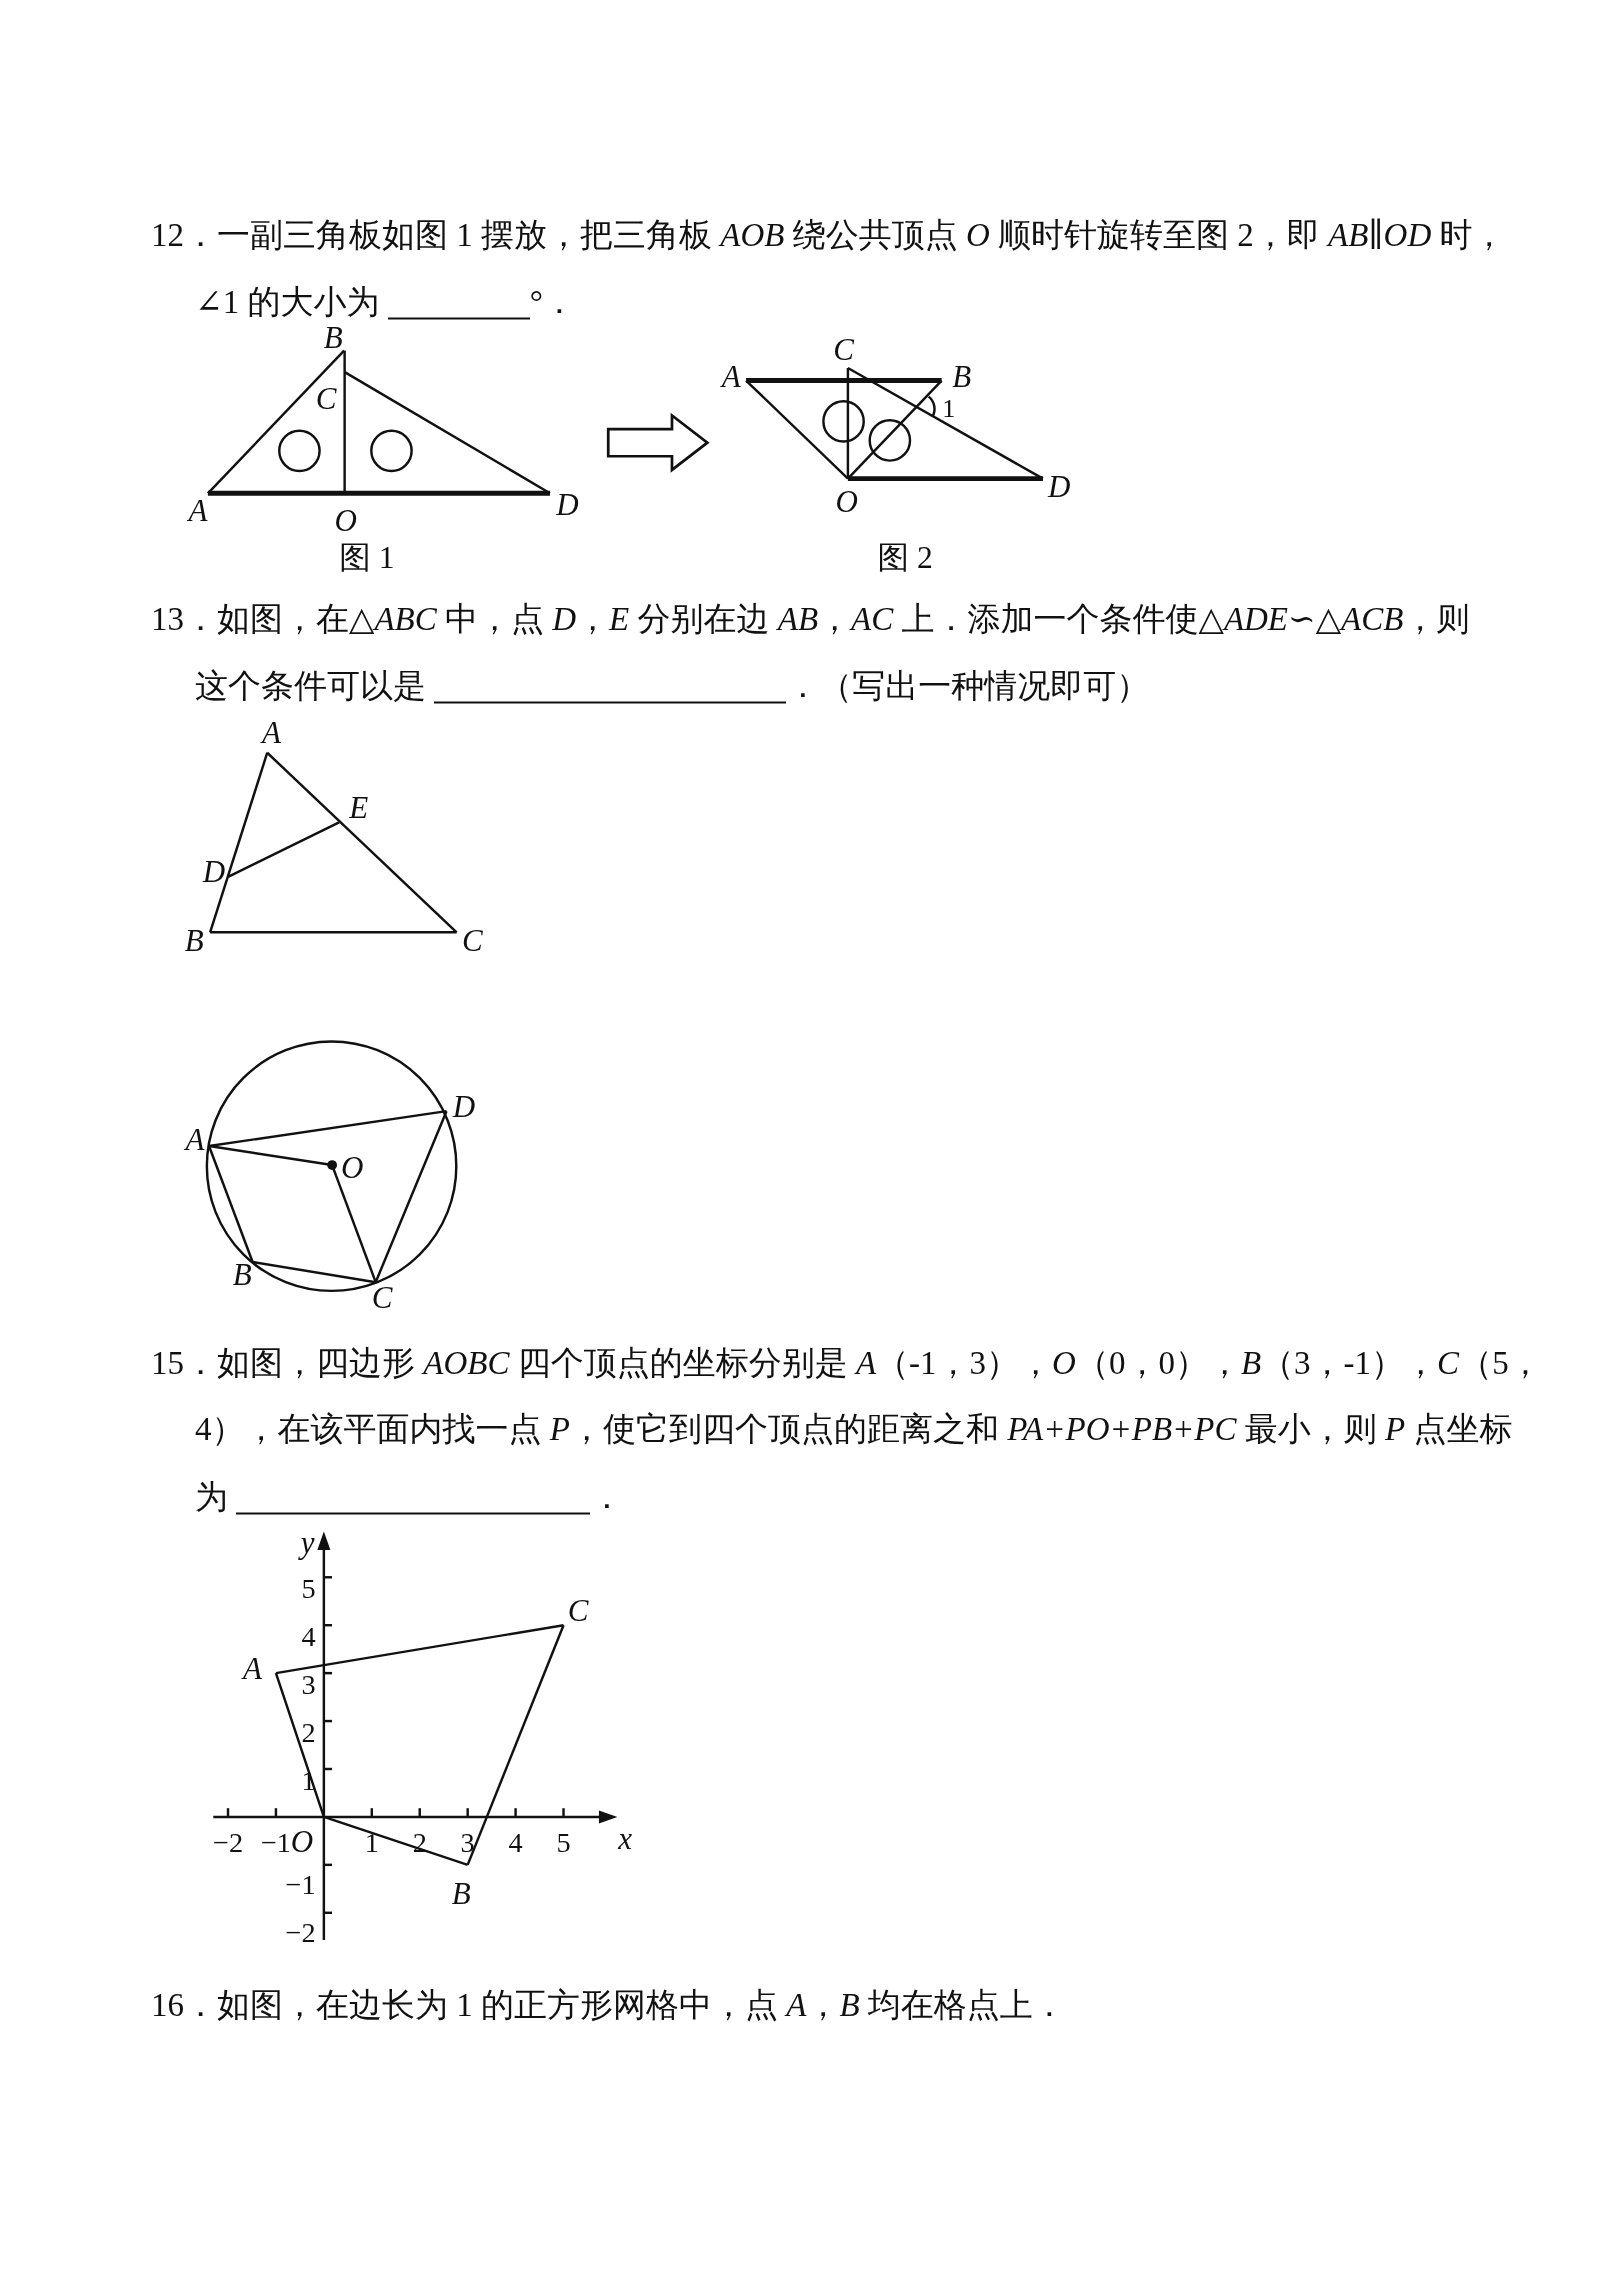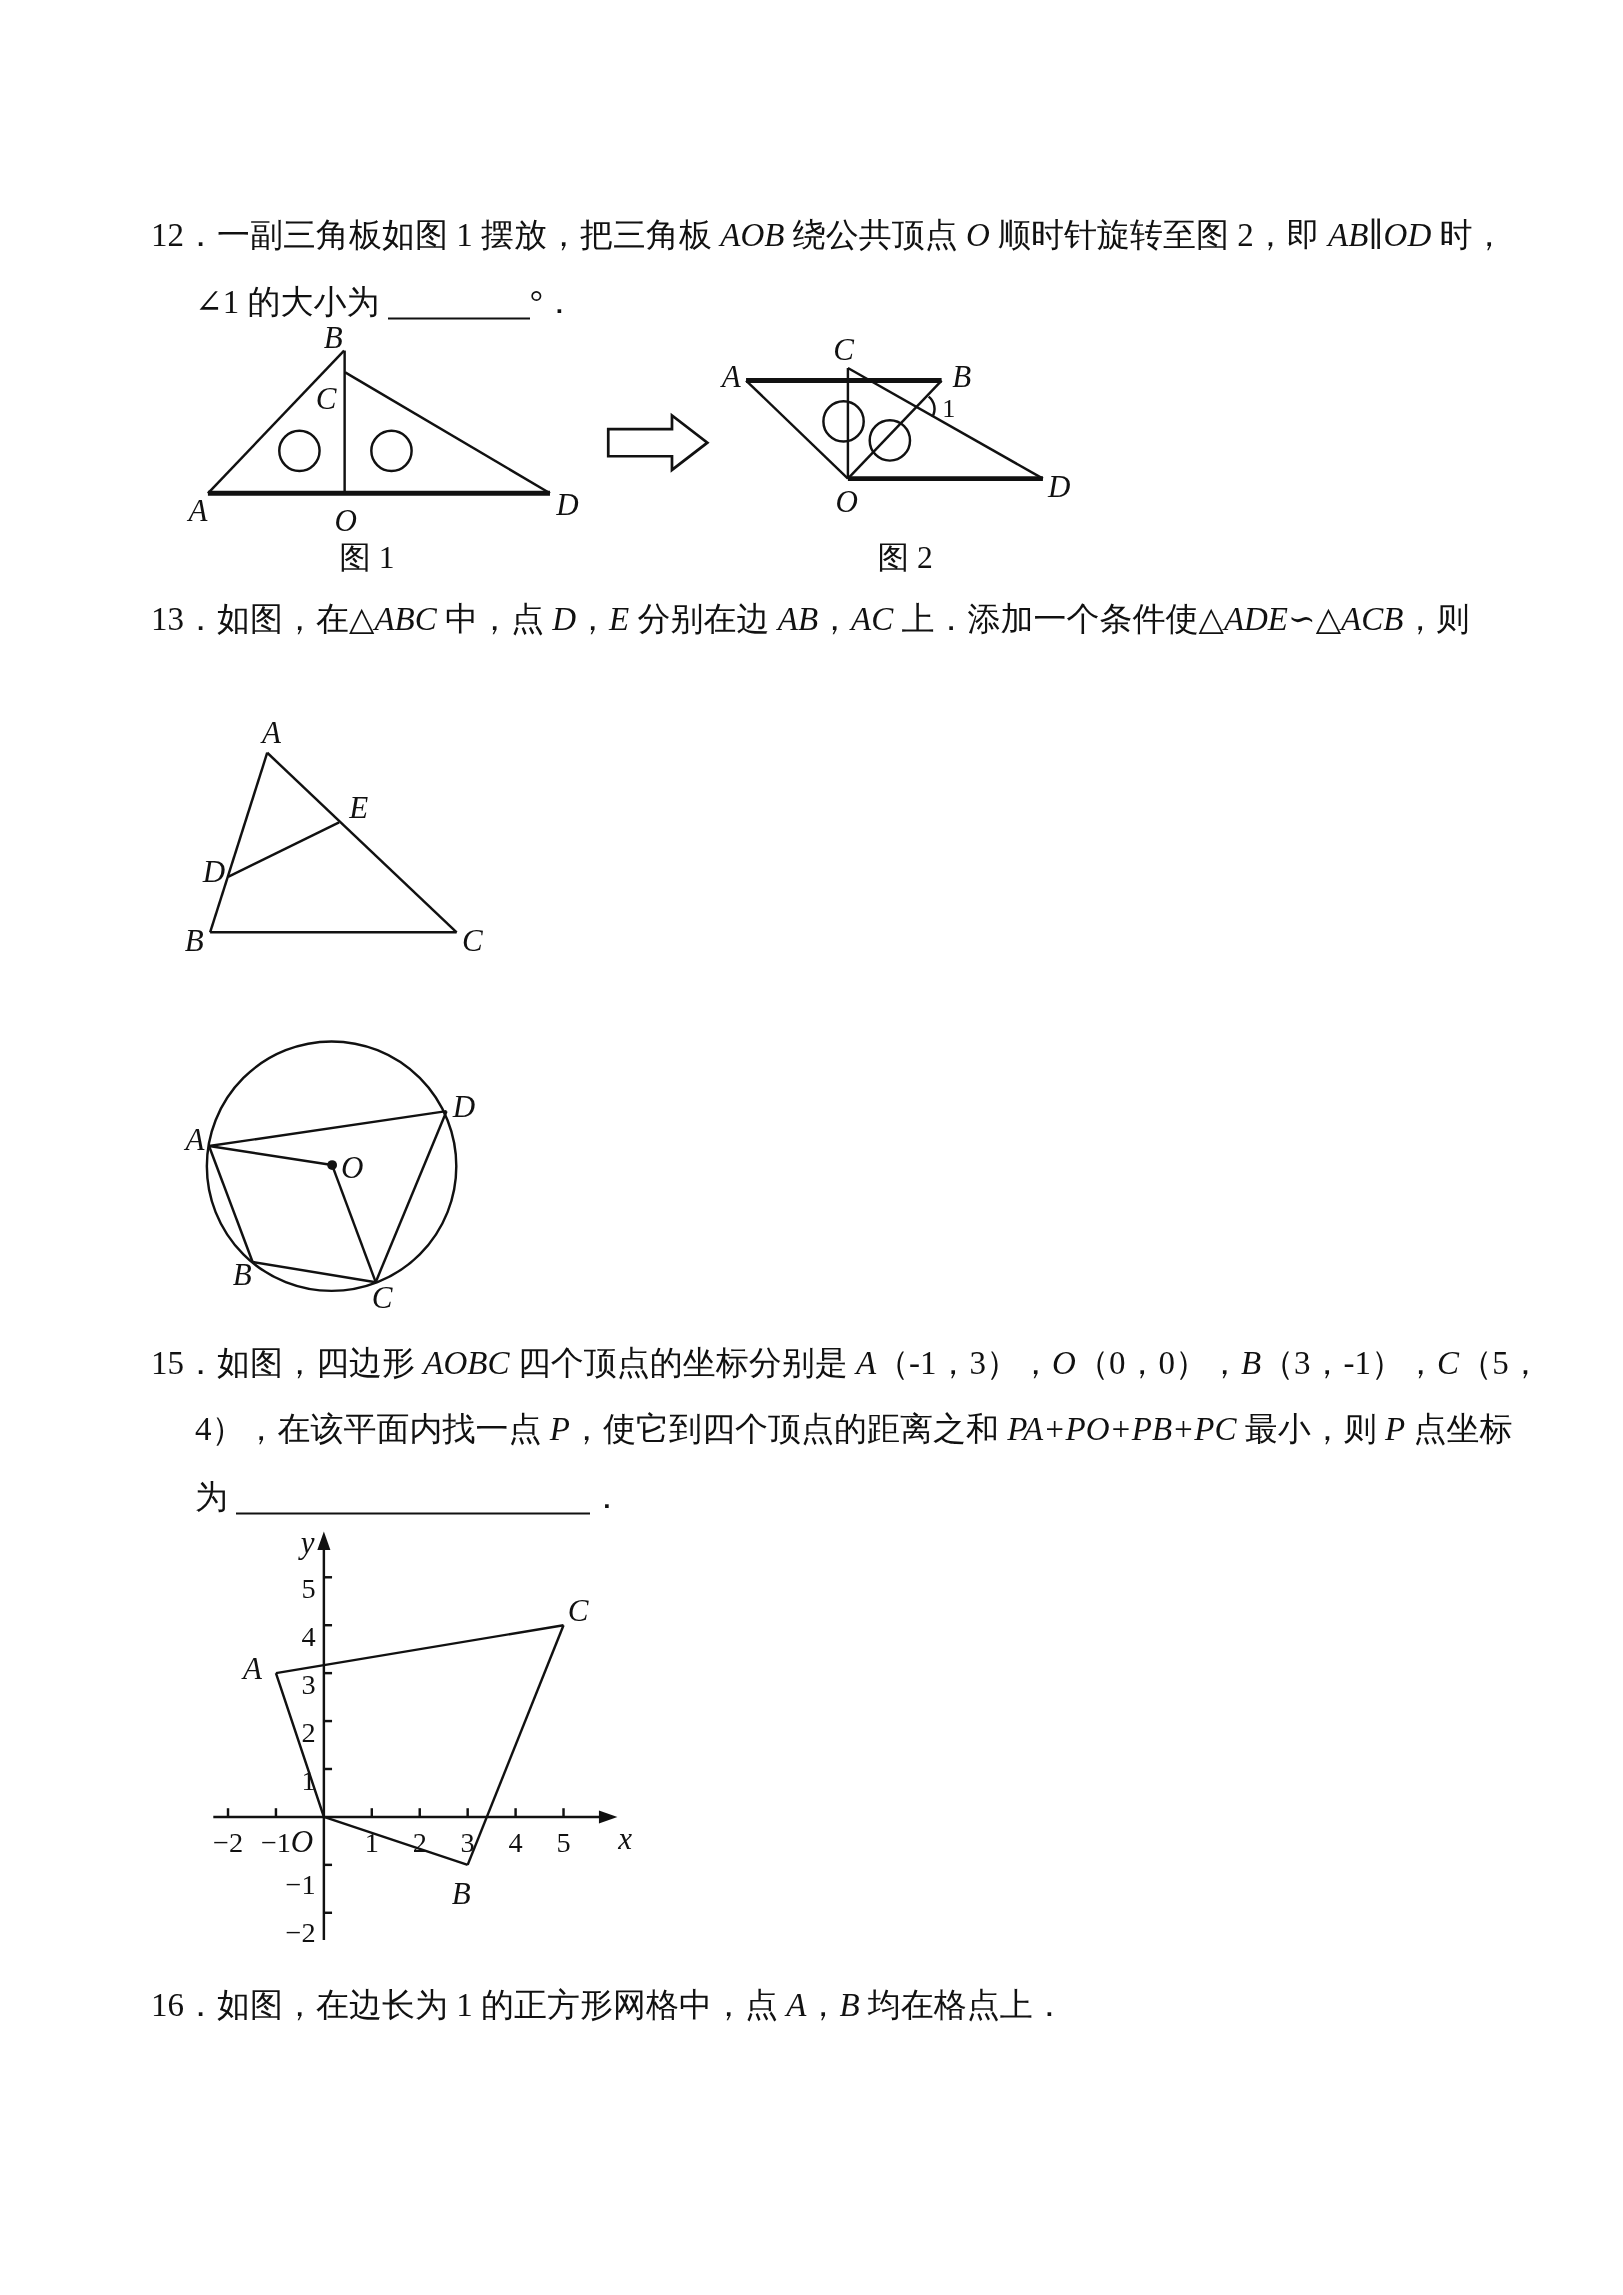--- a/index.html
+++ b/index.html
@@ -86,20 +86,21 @@
       <text class="lbl" x="1341" y="710" text-anchor="middle">A</text>
       <text class="lbl" x="1764" y="710" text-anchor="middle">B</text>
       <text class="num" x="1740" y="765" text-anchor="middle">1</text>
       <text class="lbl" x="1553" y="940" text-anchor="middle">O</text>
       <text class="lbl" x="1943" y="912" text-anchor="middle">D</text>
       <text class="cap" x="1660" y="1042" text-anchor="middle">图 2</text>
     </g>
   </svg>
 
   <div class="tline" style="left:151px; top:598px;"><span>13．如图，在△</span><span class="it">ABC</span><span> 中，点 </span><span class="it">D</span><span>，</span><span class="it">E</span><span> 分别在边 </span><span class="it">AB</span><span>，</span><span class="it">AC</span><span> 上．添加一个条件使△</span><span class="it">ADE</span><span>∽△</span><span class="it">ACB</span><span>，则</span></div>
+  <div class="tline" style="left:195px; top:664px;"><span>这个条件可以是 </span><span class="blank" style="width: 352px;"></span><span>．（写出一种情况即可）</span></div>
 
   <svg style="left:180px; top:719px;" width="316" height="246" viewBox="330 1318 580 452">
     <line class="stroke" x1="490" y1="1380" x2="385" y2="1710"></line>
     <line class="stroke" x1="490" y1="1380" x2="838" y2="1710"></line>
     <line class="stroke" x1="385" y1="1710" x2="838" y2="1710"></line>
     <line class="stroke" x1="418" y1="1608" x2="622" y2="1508"></line>
     <text class="lbl" x="498" y="1363" text-anchor="middle">A</text>
     <text class="lbl" x="658" y="1500" text-anchor="middle">E</text>
     <text class="lbl" x="392" y="1617" text-anchor="middle">D</text>
     <text class="lbl" x="356" y="1745" text-anchor="middle">B</text>

